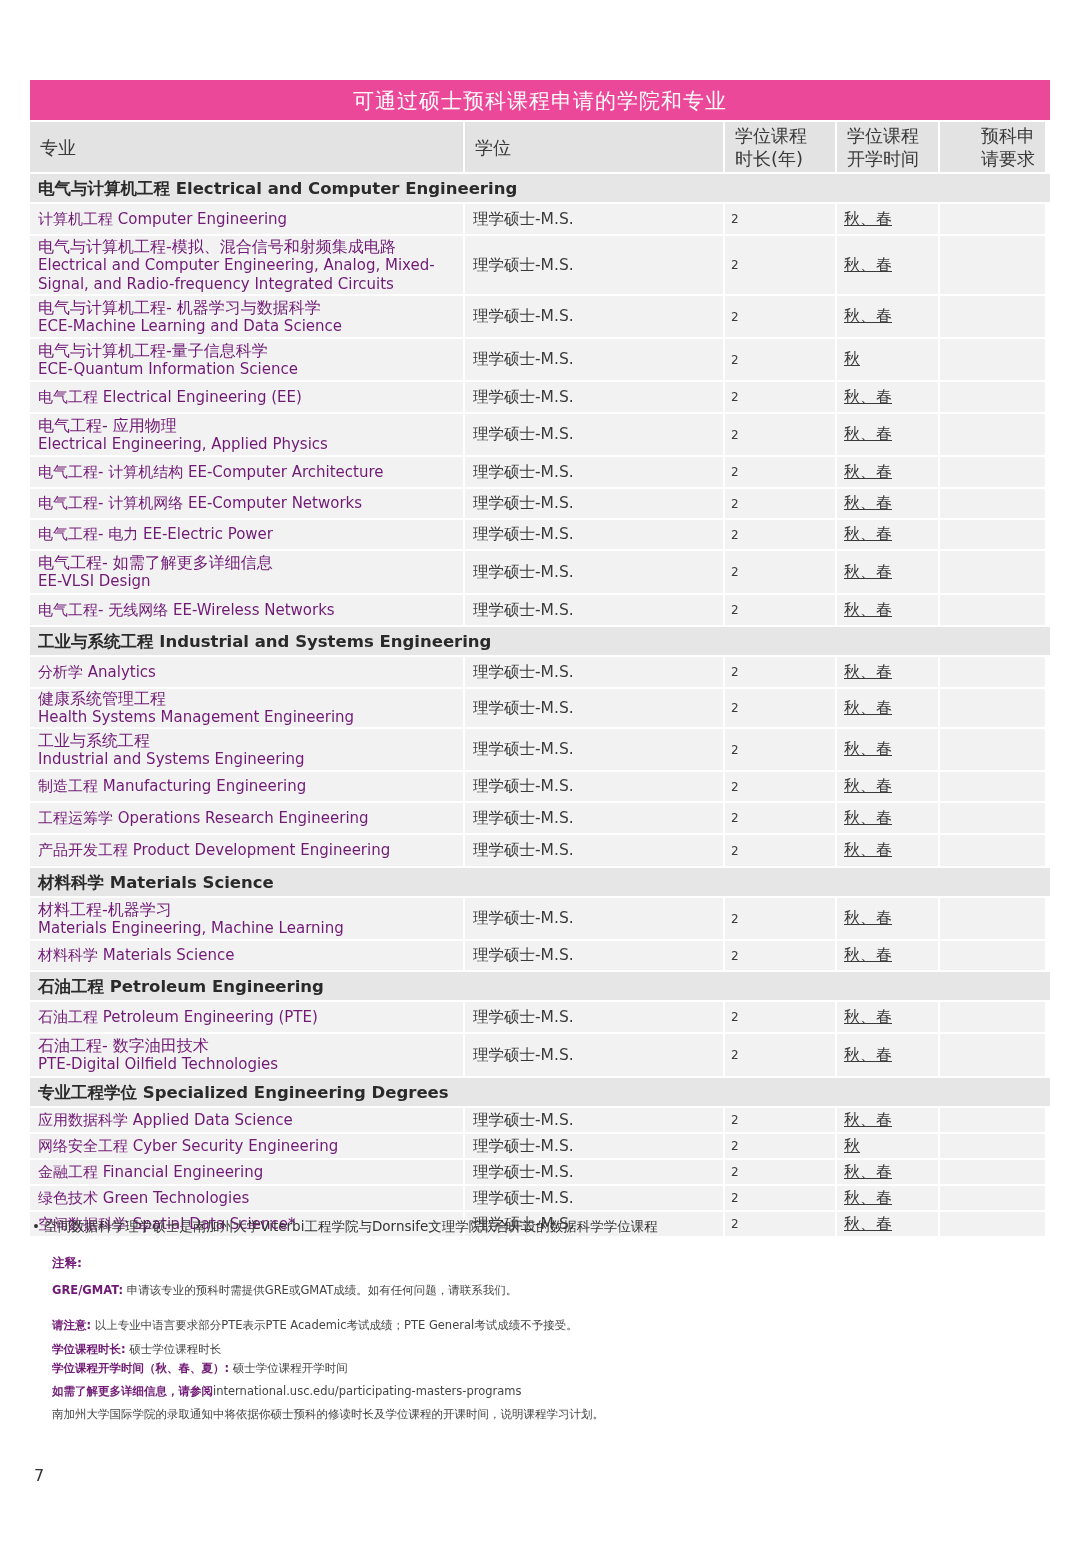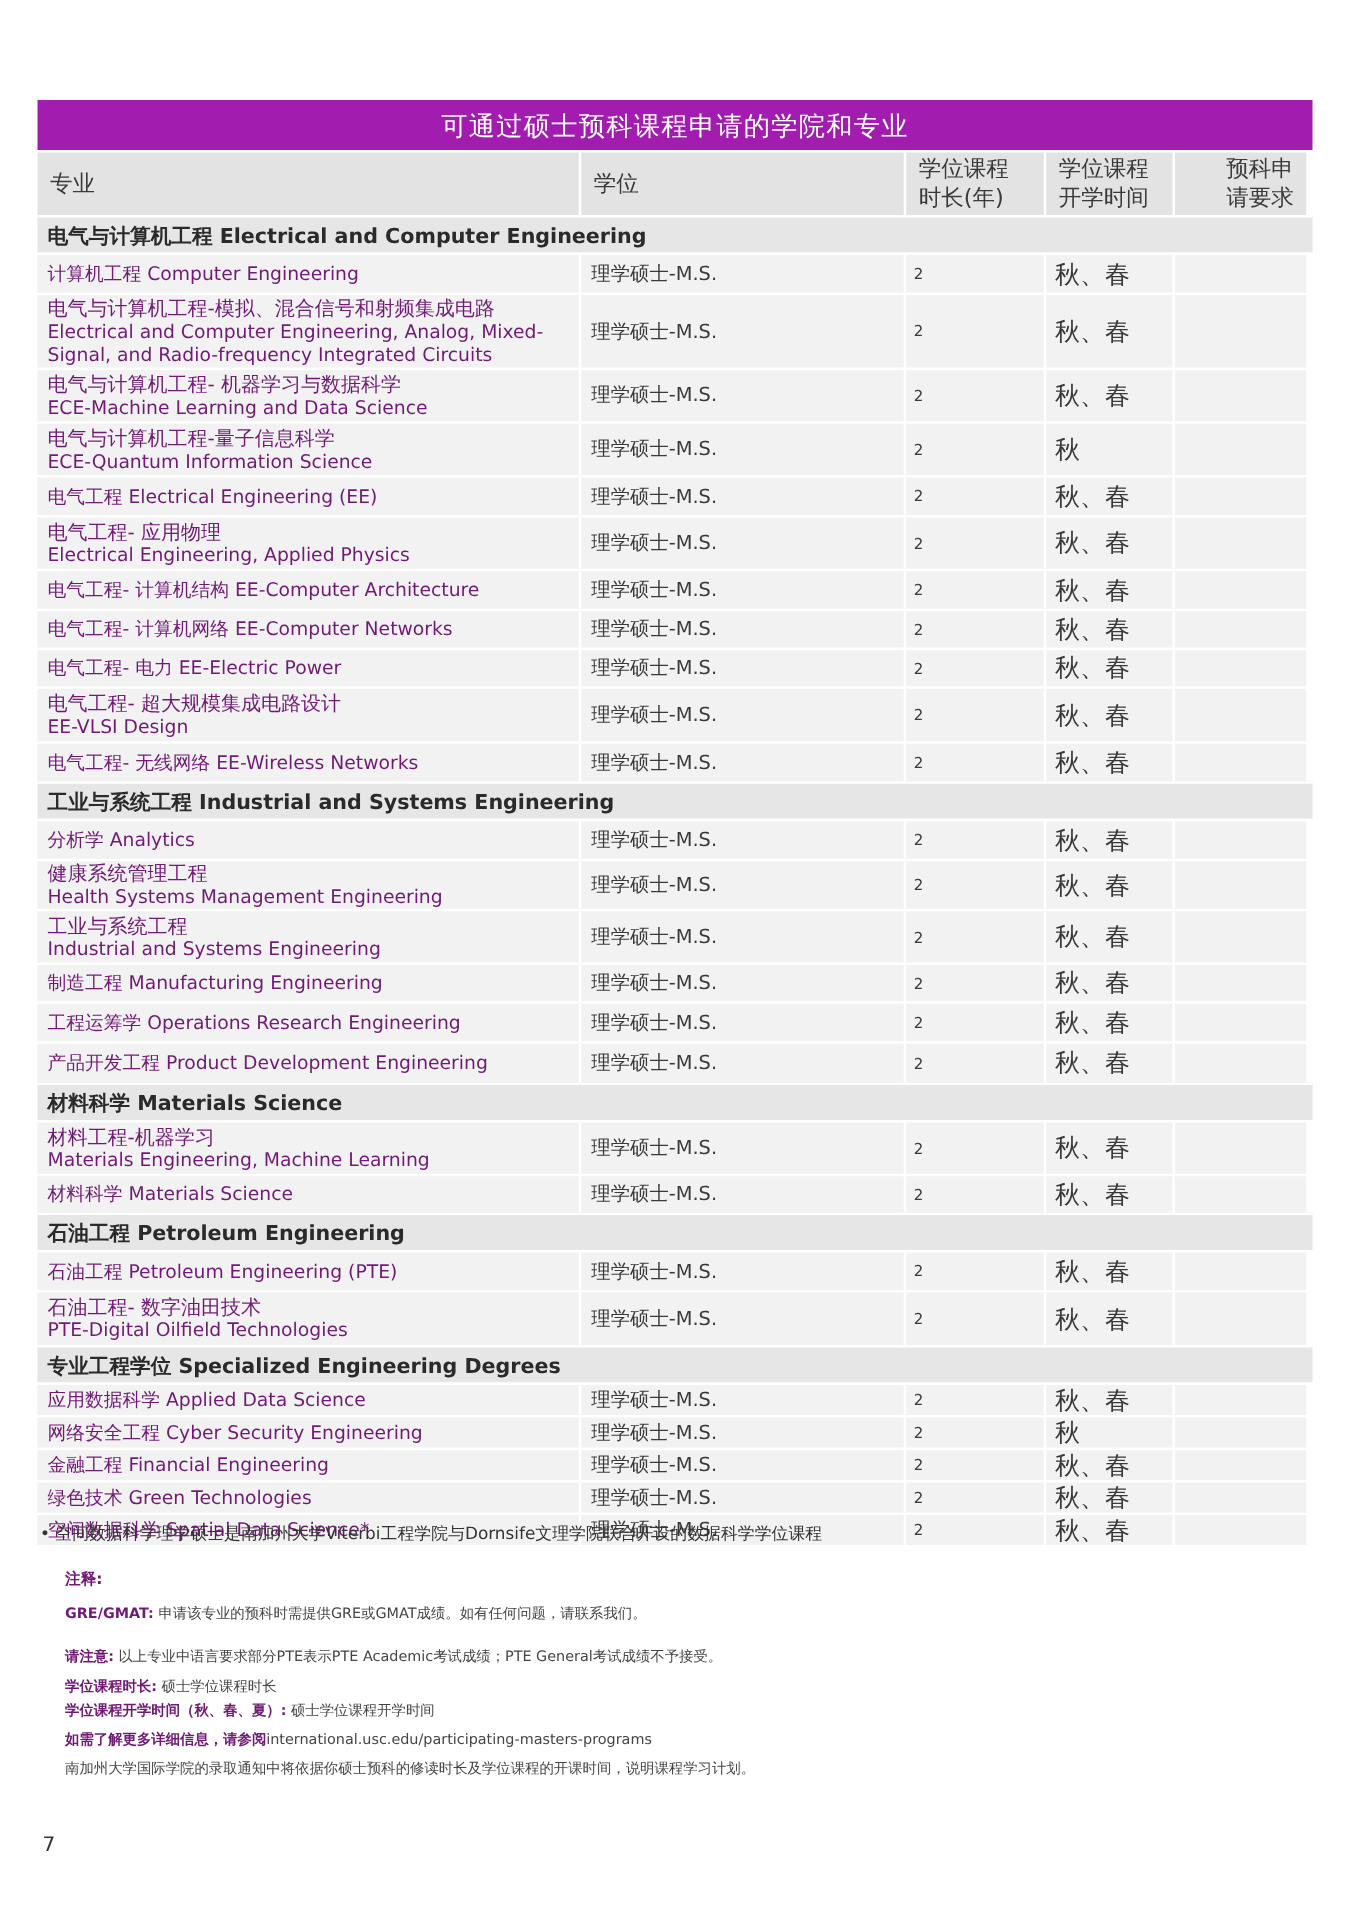--- a/index.html
+++ b/index.html
@@ -1,35 +1,35 @@
 <!DOCTYPE html>
 <html><head>
 <meta charset="utf-8">
 <style>
   html, body { margin: 0; padding: 0; background: #ffffff; }
   body { width: 1080px; height: 1542px; position: relative; overflow: hidden;
          font-family: "DejaVu Sans", "Liberation Sans", sans-serif; color: #3a3a3a; }
   .table { position: absolute; left: 30px; top: 80px; width: 1020px; }
-  .title-bar { height: 40px; background: #a21caf; color: #ffffff; text-align: center;
+  .title-bar { height: 40px; background: #ec4899; color: #ffffff; text-align: center;
                font-size: 21px; line-height: 42px; letter-spacing: 1px; }
   .hdr { display: flex; height: 50px; border-top: 2px solid #ffffff; }
   .hdr > div { background: #e3e3e3; border-right: 2px solid #ffffff; box-sizing: border-box;
                font-size: 18px; color: #3a3a3a; padding: 0 10px; display: flex; align-items: center; line-height: 23px; }
   .hdr > div:last-child { border-right: none; }
   .c1 { width: 435px; } .c2 { width: 260px; } .c3 { width: 112px; } .c4 { width: 103px; } .c5 { width: 105px; justify-content: flex-end; }
   .section { background: #e6e6e6; height: 30px; border-top: 2px solid #ffffff; box-sizing: border-box;
              font-size: 16.5px; font-weight: bold; color: #2a2a2a; padding-left: 8px; line-height: 30px; }
   .row { display: flex; border-top: 2px solid #ffffff; }
   .row > div { background: #f2f2f2; border-right: 2px solid #ffffff; box-sizing: border-box;
                display: flex; align-items: center; padding: 0 8px; }
   .row > div:last-child { border-right: none; }
   .row .c1 { flex-direction: column; align-items: flex-start; justify-content: center; font-size: 15px; line-height: 19px; color: #701a75; padding: 1px 8px; }
   .row .c2 { font-size: 15.5px; padding-left: 8px; }
   .row .c3 { font-size: 12px; padding-left: 6px; }
-  .row .c4 { font-size: 20px; padding-left: 7px; }
+  .row .c4 { font-size: 16px; padding-left: 7px; text-decoration: underline; }
   .zh-line { font-size: 16px; }
   .footnote { position: absolute; left: 32px; top: 1218px; font-size: 13.5px; color: #333; }
   .notes { position: absolute; left: 52px; top: 1255px; font-size: 11.5px; color: #444; }
   .notes div { margin-bottom: 0; }
   .notes .label { font-weight: bold; color: #701a75; }
   .page-num { position: absolute; left: 34px; top: 1466px; font-size: 16px; color: #333; }
 </style>
 </head>
 <body>
 
@@ -131,21 +131,21 @@
         <div class="c1">
           <span>电气工程- 电力 EE-Electric Power</span>
         </div>
         <div class="c2">理学硕士-M.S.</div>
         <div class="c3">2</div>
         <div class="c4">秋、春</div>
         <div class="c5"></div>
       </div>
       <div class="row" style="height: 42px;">
         <div class="c1">
-          <span class="zh-line">电气工程- 超大规模集成电路设计</span>
+          <span class="zh-line">电气工程- 如需了解更多详细信息</span>
           <span>EE-VLSI Design</span>
         </div>
         <div class="c2">理学硕士-M.S.</div>
         <div class="c3">2</div>
         <div class="c4">秋、春</div>
         <div class="c5"></div>
       </div>
       <div class="row" style="height: 30px;">
         <div class="c1">
           <span>电气工程- 无线网络 EE-Wireless Networks</span>

